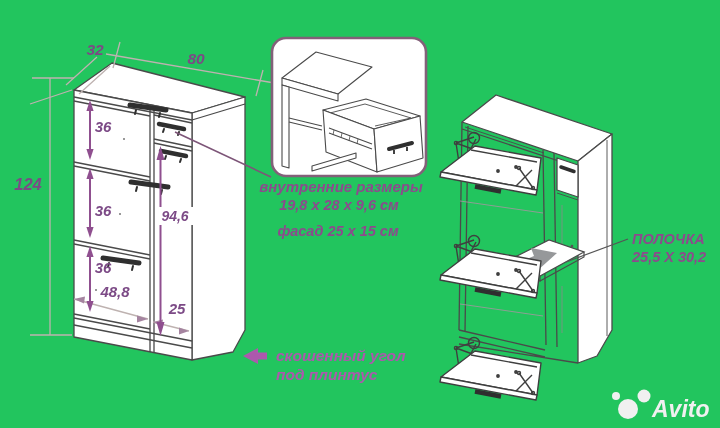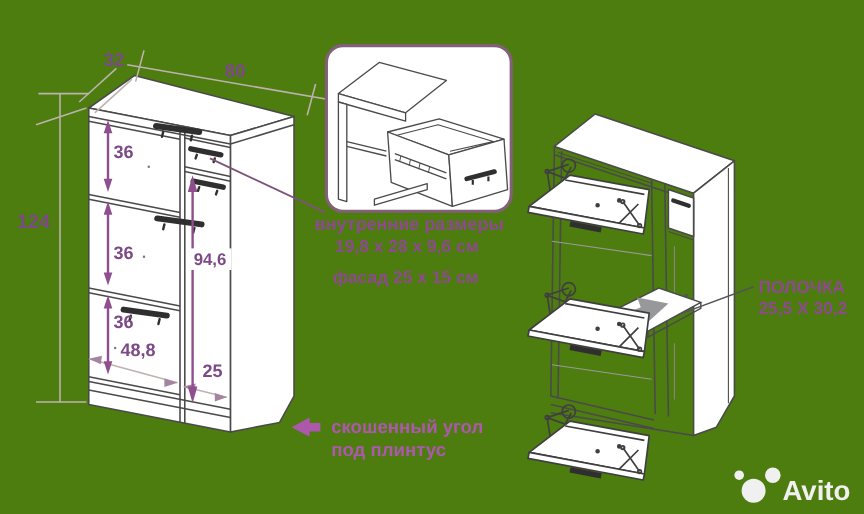--- a/index.html
+++ b/index.html
@@ -1,17 +1,17 @@
 <!DOCTYPE html>
 <html><head>
 <meta charset="utf-8">
 <style>
   html,body{margin:0;padding:0;background:#ffffff;}
-  .stage{position:relative;width:720px;height:428px;background:#4d7c0f;overflow:hidden;
-         font-family:"Liberation Sans", sans-serif;}
+  .stage{position:relative;width:720px;height:428px;background:#22c55e;overflow:hidden;
+         font-family:"Liberation Sans", sans-serif;font-style:italic;}
   svg text{font-family:"Liberation Sans", sans-serif;font-weight:bold;}
   .dimtxt{fill:#7c4a86;}
   .notetxt{fill:#ad58ad;}
   .insettxt{fill:#8d4a8d;}
   .wmtxt{fill:#f0f0f0;}
 </style>
 </head>
 <body>
 
 <div class="stage">

